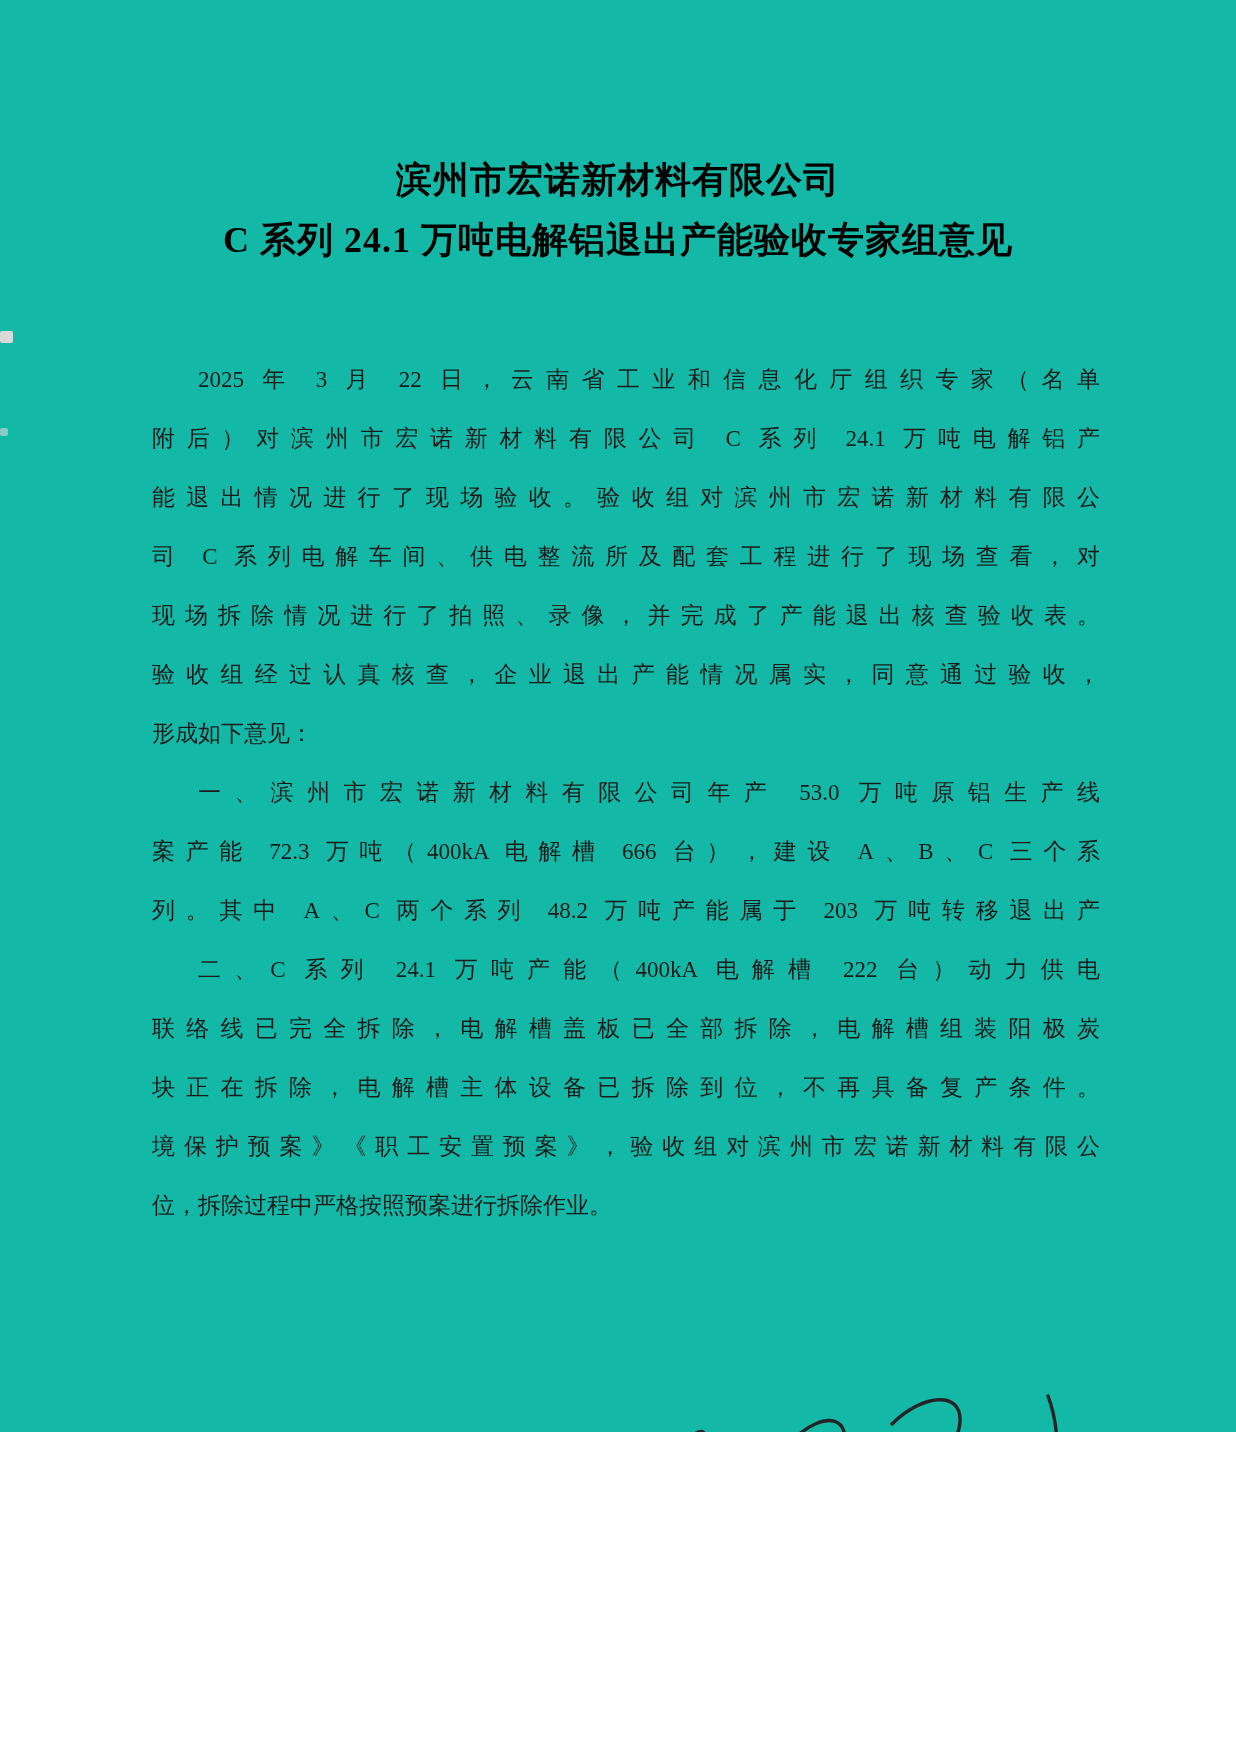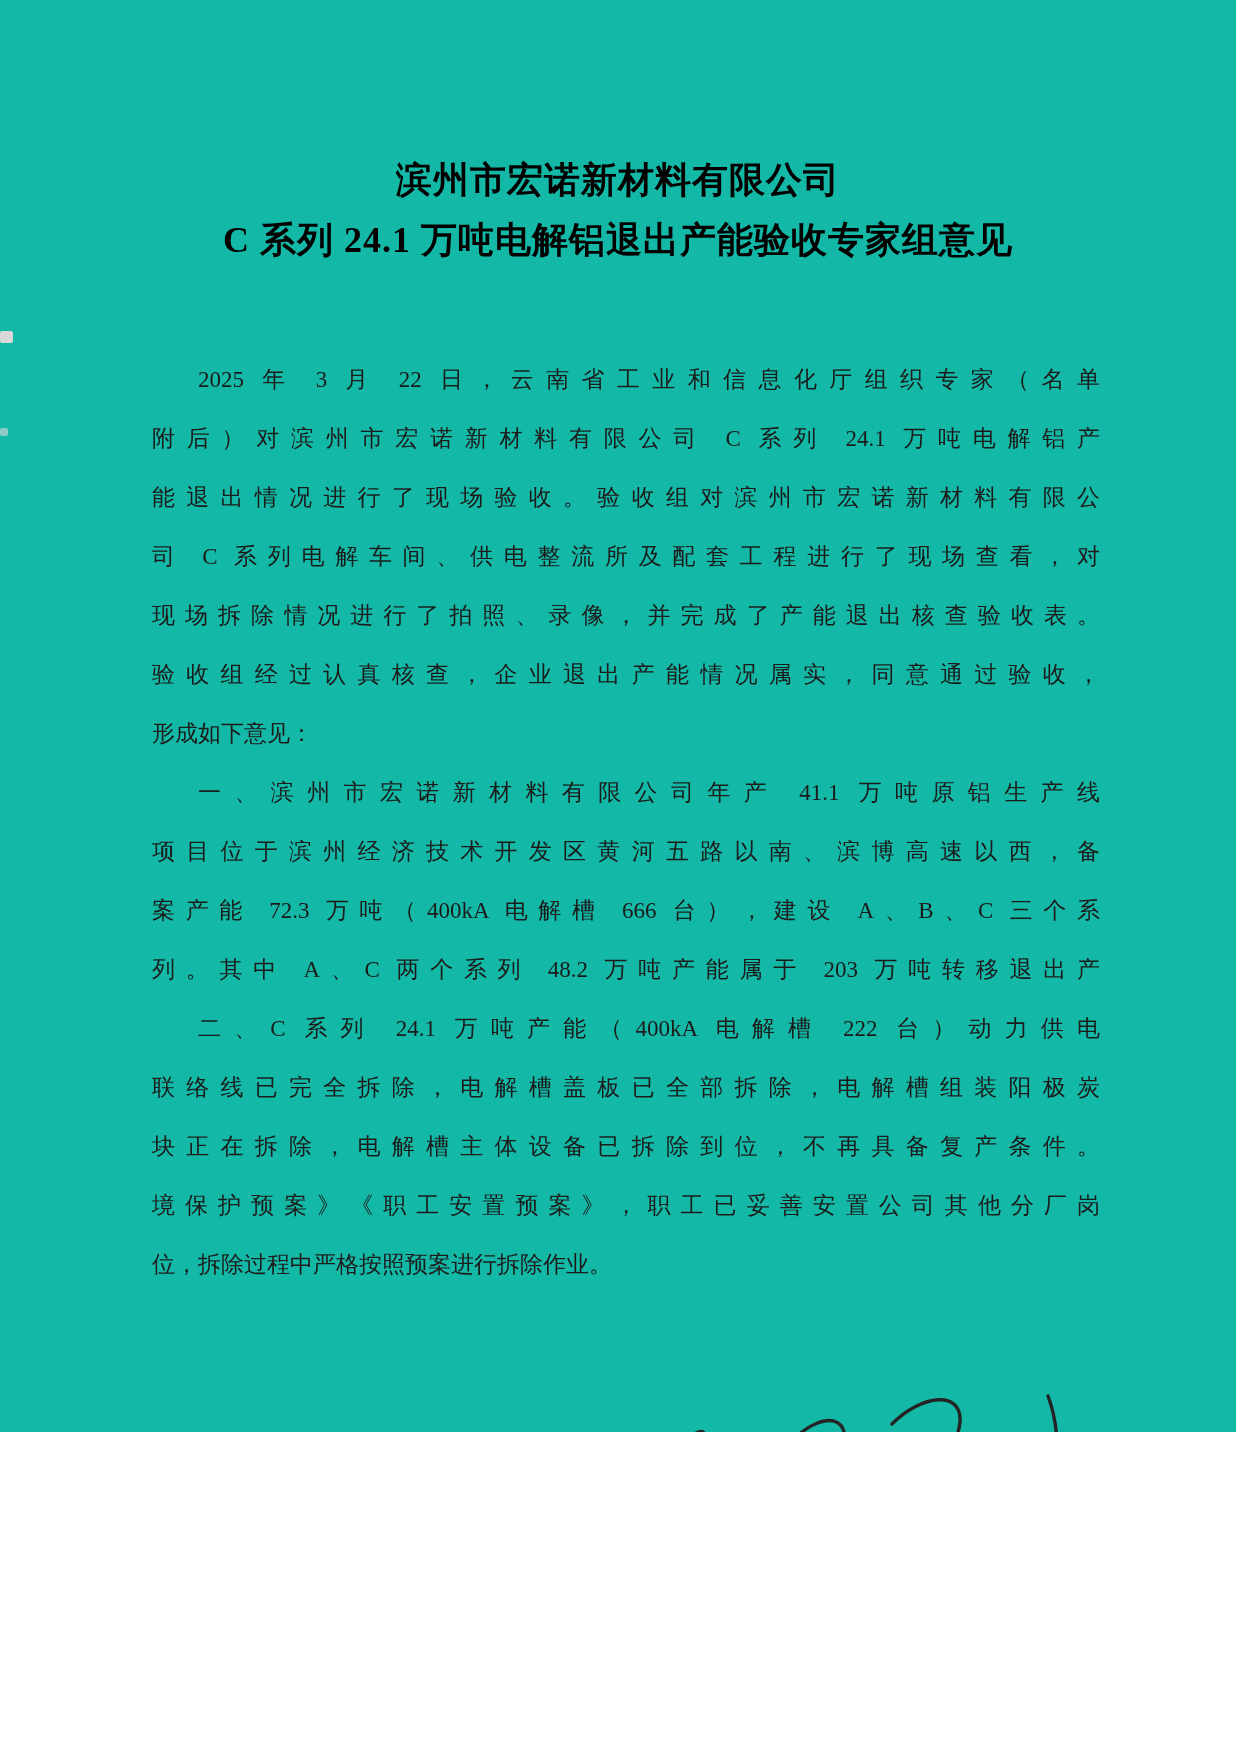--- a/index.html
+++ b/index.html
@@ -71,30 +71,29 @@
 
   <div class="doc-body">
     <div class="line indent">2025 年 3 月 22 日，云南省工业和信息化厅组织专家（名单</div>
     <div class="line">附后）对滨州市宏诺新材料有限公司 C 系列 24.1 万吨电解铝产</div>
     <div class="line">能退出情况进行了现场验收。验收组对滨州市宏诺新材料有限公</div>
     <div class="line">司 C 系列电解车间、供电整流所及配套工程进行了现场查看，对</div>
     <div class="line">现场拆除情况进行了拍照、录像，并完成了产能退出核查验收表。</div>
     <div class="line">验收组经过认真核查，企业退出产能情况属实，同意通过验收，</div>
     <div class="line endleft">形成如下意见：</div>
 
-    <div class="line indent">一、滨州市宏诺新材料有限公司年产 41.1 万吨原铝生产线</div>
-    <div class="line">项目位于滨州经济技术开发区黄河五路以南、滨博高速以西，备</div>
+    <div class="line indent">一、滨州市宏诺新材料有限公司年产 53.0 万吨原铝生产线</div>
     <div class="line">案产能 72.3 万吨（400kA 电解槽 666 台），建设 A、B、C 三个系</div>
     <div class="line">列。其中 A、C 两个系列 48.2 万吨产能属于 203 万吨转移退出产</div>
 
     <div class="line indent">二、C 系列 24.1 万吨产能（400kA 电解槽 222 台）动力供电</div>
     <div class="line">联络线已完全拆除，电解槽盖板已全部拆除，电解槽组装阳极炭</div>
     <div class="line">块正在拆除，电解槽主体设备已拆除到位，不再具备复产条件。</div>
 
-    <div class="line">境保护预案》《职工安置预案》，职工已妥善安置公司其他分厂岗</div>
+    <div class="line">境保护预案》《职工安置预案》，验收组对滨州市宏诺新材料有限公</div>
     <div class="line endleft">位，拆除过程中严格按照预案进行拆除作业。</div>
   </div>
 
   <div class="sig-label">专家组：</div>
 
   <svg class="sig-svg" width="860" height="262" viewBox="0 0 860 262">
     <g>
       <path d="M22,162 C48,128 78,88 92,72 C104,58 110,64 102,88 C86,132 72,182 80,210 C84,224 94,220 92,202"></path>
       <path d="M122,104 C148,84 178,80 172,100 C166,120 138,130 128,126 C150,128 182,134 176,154 C170,176 134,184 120,170"></path>
       <path d="M198,134 C216,96 252,78 268,90 C282,102 272,134 244,154 C222,168 202,162 208,140 C216,112 258,110 294,124"></path>

